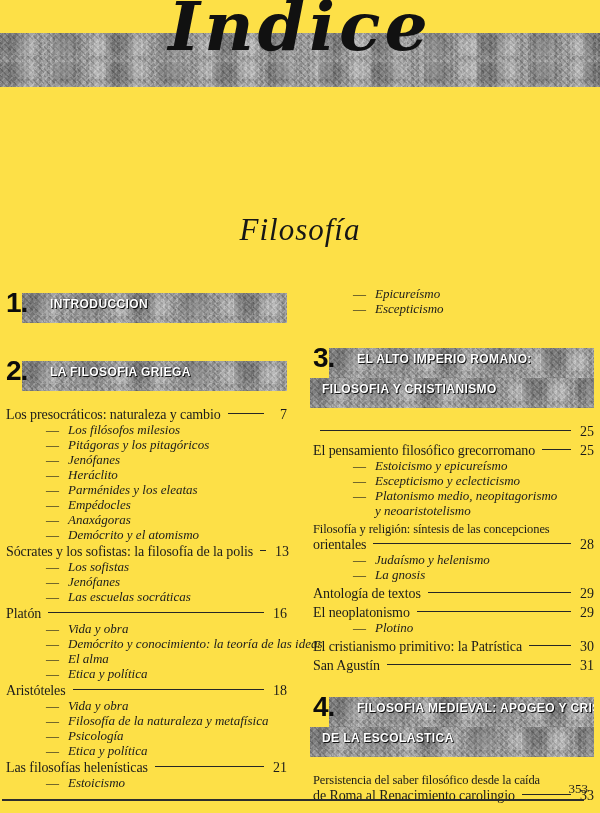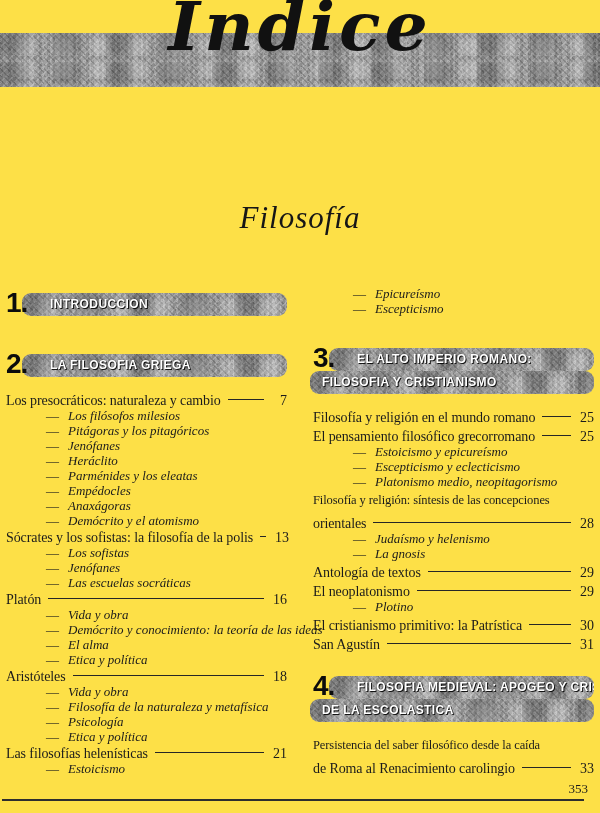--- a/index.html
+++ b/index.html
@@ -23,58 +23,58 @@
 
   
   .top-band{position:absolute;left:0;right:0;top:33px;height:54px;}
   .script-title{
     position:absolute;left:0;right:0;top:-14px;height:92px;
     text-align:center;z-index:2;
     font-family:"DejaVu Serif",serif;font-style:italic;font-weight:bold;
     font-size:68px;letter-spacing:4px;color:#111;
   }
   .main-title{
-    position:absolute;left:0;right:0;top:200px;text-align:center;
+    position:absolute;left:0;right:0;top:212px;text-align:center;
     font-style:italic;font-size:31px;letter-spacing:1px;color:#161616;
   }
 
   
   .col{position:absolute;width:281px;}
   .col-left{left:6px;top:293px;}
   .col-right{left:313px;top:286px;}
 
   
   .sec-header{position:relative;margin:0 0 16px 0;}
   .sec-header + .sec-header{margin-top:38px;}
   .sub + .sec-header{margin-top:32px;}
   .entry + .sec-header, .entry2 + .sec-header{margin-top:24px;}
   .sec-num{
     position:absolute;left:0;top:-6px;z-index:2;
     font-family:"Liberation Sans",sans-serif;font-weight:bold;
     font-size:28px;letter-spacing:-1px;color:#0c0c0c;
   }
   .band{
-    height:23px;line-height:23px;margin-left:16px;padding-left:28px;
+    height:30px;line-height:23px;margin-left:16px;padding-left:28px;
     font-family:"Liberation Sans",sans-serif;font-weight:bold;
     font-size:12px;letter-spacing:0.4px;color:#ffffff;
     text-shadow:1px 1px 0 rgba(0,0,0,0.85), 0 0 2px rgba(0,0,0,0.55);
-    white-space:nowrap;overflow:hidden;border-radius:9px;
+    white-space:nowrap;overflow:hidden;
   }
   .band.b2{margin-left:-3px;padding-left:12px;}
 
   
   .entry{display:flex;align-items:center;font-size:14px;line-height:15px;margin-top:2px;white-space:nowrap;}
   .col-right .entry{margin-top:4px;}
   .entry .txt{letter-spacing:-0.1px;}
   .entry .leader{flex:1;min-width:6px;border-bottom:1px solid #262626;margin:0 5px 3px 7px;}
   .entry .pg{width:18px;text-align:right;flex:none;}
   .entry2{margin-top:2px;}
   .col-right .entry2{margin-top:4px;}
   .entry2 .l1{font-size:12.5px;line-height:15px;letter-spacing:-0.1px;white-space:nowrap;}
-  .entry2 .entry{margin-top:8px;}
+  .entry2 .entry{margin-top:0;}
 
   .sub{display:flex;font-style:italic;font-size:13px;line-height:15px;margin-left:40px;white-space:nowrap;}
   .sub .dash{width:14px;flex:none;margin-right:8px;font-style:normal;}
   .subcont{font-style:italic;font-size:13px;line-height:15px;margin-left:62px;white-space:nowrap;}
 
   
   .folio{position:absolute;right:12px;top:781px;font-size:13px;color:#1b1b1b;}
   .footer-rule{position:absolute;left:2px;right:16px;top:799px;border-top:2px solid #2e2e2e;}
 </style>
 </head>
@@ -210,41 +210,41 @@
       <div class="sub">
         <span class="dash">—</span>
         <span>Escepticismo</span>
       </div>
       <div class="sec-header">
         <span class="sec-num">3.</span>
         <div class="band texture">EL ALTO IMPERIO ROMANO:</div>
         <div class="band texture b2">FILOSOFIA Y CRISTIANISMO</div>
       </div>
       <div class="entry">
-        <span class="txt">Filosofía y religión en el mundo romano</span>
         <span class="leader"></span>
         <span class="pg">25</span>
       </div>
       <div class="entry">
         <span class="txt">El pensamiento filosófico grecorromano</span>
         <span class="leader"></span>
         <span class="pg">25</span>
       </div>
       <div class="sub">
         <span class="dash">—</span>
         <span>Estoicismo y epicureísmo</span>
       </div>
       <div class="sub">
         <span class="dash">—</span>
         <span>Escepticismo y eclecticismo</span>
       </div>
       <div class="sub">
         <span class="dash">—</span>
         <span>Platonismo medio, neopitagorismo</span>
       </div>
+      <div class="subcont">y neoaristotelismo</div>
       <div class="entry2">
         <div class="l1">Filosofía y religión: síntesis de las concepciones</div>
         <div class="entry">
           <span class="txt">orientales</span>
           <span class="leader"></span>
           <span class="pg">28</span>
         </div>
       </div>
       <div class="sub">
         <span class="dash">—</span>

